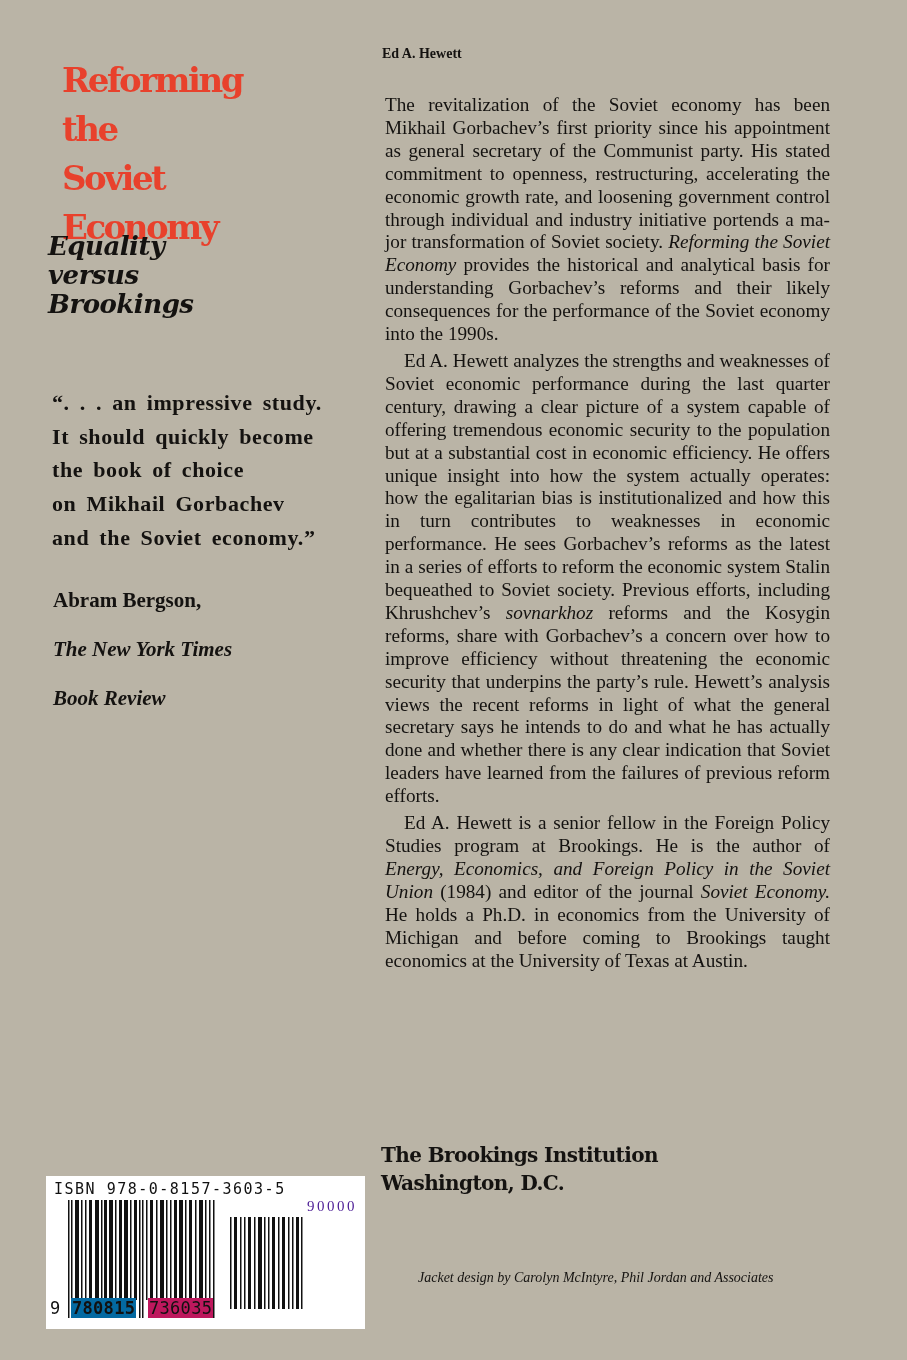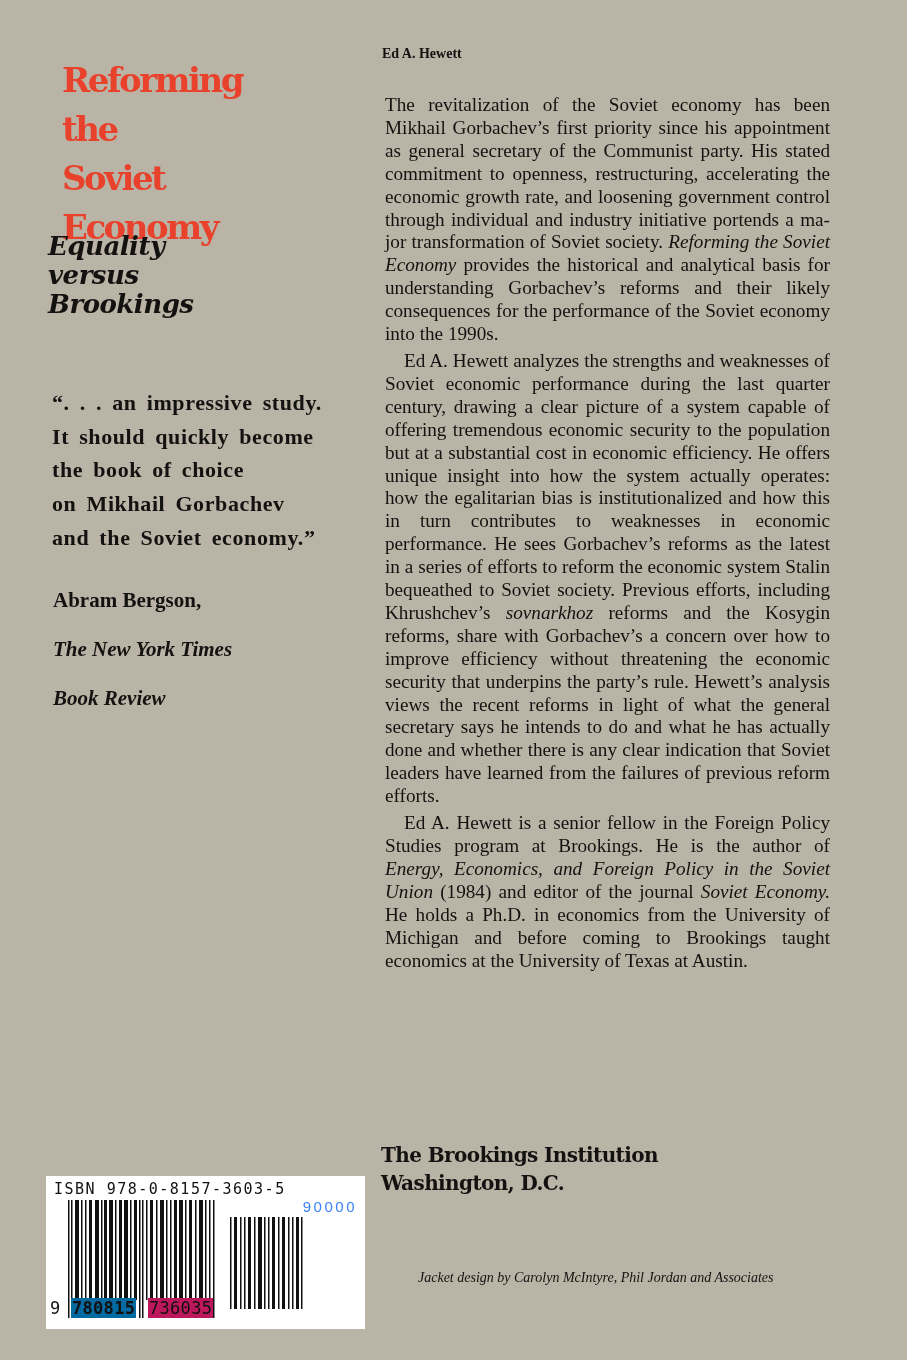--- a/index.html
+++ b/index.html
@@ -71,23 +71,23 @@
       background: #ffffff;
     }
     .isbn-text {
       position: absolute; left: 8px; top: 4px;
       font-family: "DejaVu Sans Mono", monospace;
       font-size: 15px; letter-spacing: 1.5px;
       color: #111;
     }
     .price-code {
       position: absolute; right: 8px; top: 22px;
-      font-family: Liberation Sans, sans-serif;
+      font-family: Liberation Serif, serif;
       font-size: 15px; letter-spacing: 2.5px;
-      color: #3b82f6;
+      color: #4c1d95;
     }
     .bars-main {
       position: absolute; left: 22px; top: 24px;
       width: 150px; height: 118px;
     }
     .bars-addon {
       position: absolute; left: 184px; top: 41px;
       width: 74px; height: 92px;
     }
     .ean-digits {

